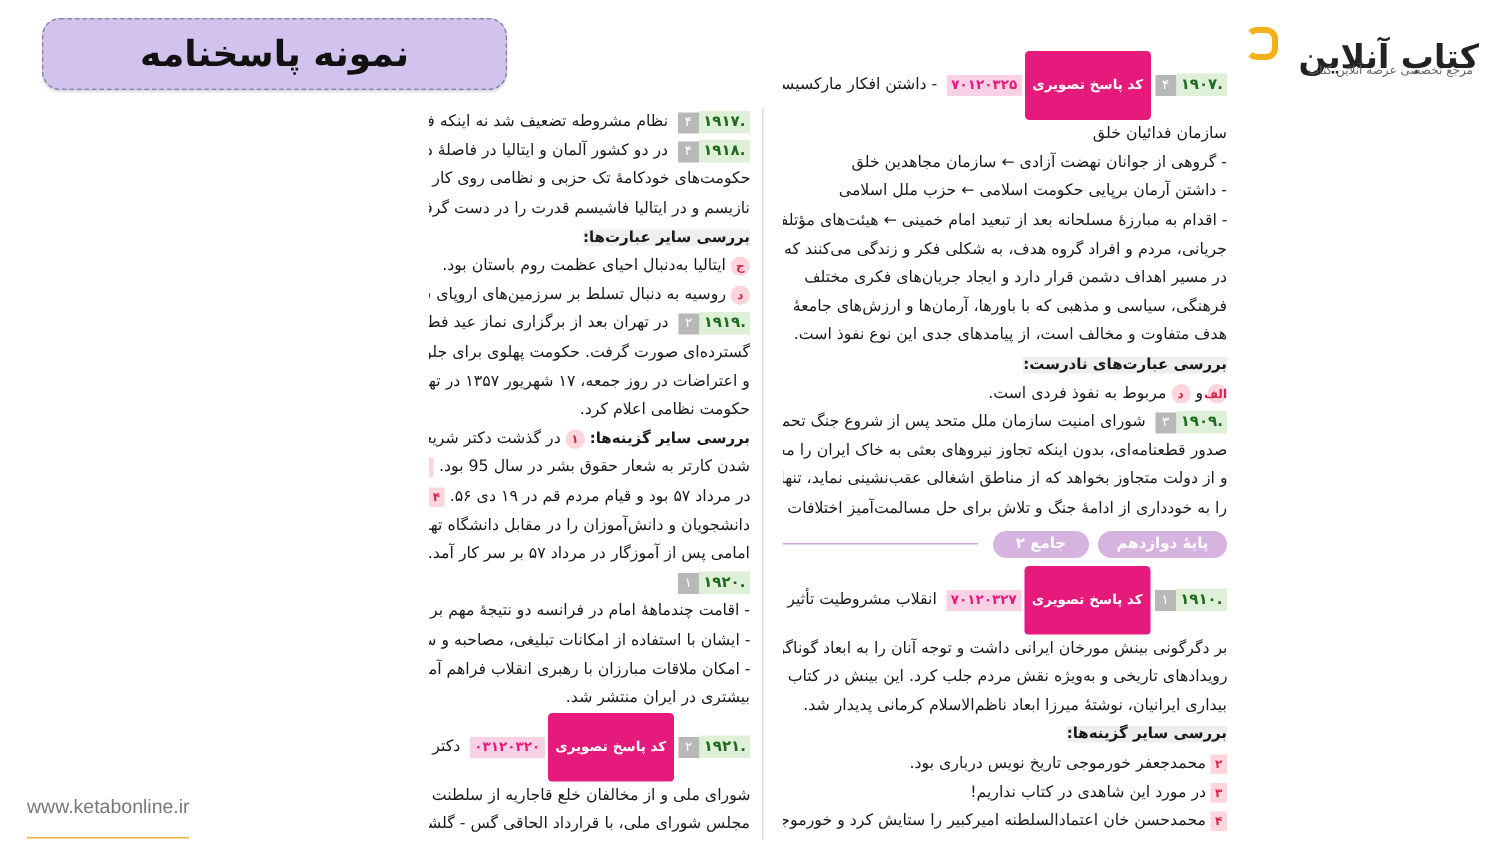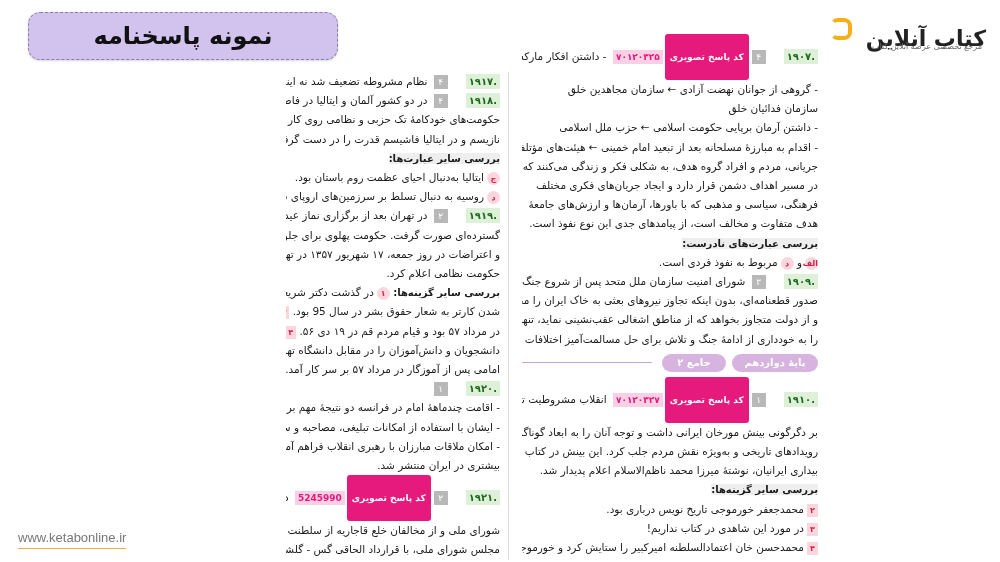--- a/index.html
+++ b/index.html
@@ -19,31 +19,31 @@
   }
   .logo .mark {
     position:absolute; right:134px; top:4px; width:22px; height:22px;
     border:4px solid #f5b019; border-radius:8px; box-sizing:border-box;
     border-left-color:transparent;
   }
   .logo .name { position:absolute; right:0; top:12px; font-size:22px; font-weight:bold; color:#222; }
   .logo .tag { position:absolute; right:4px; top:28px; font-size:8px; color:#666; }
   .footer-url {
     position:absolute; left:18px; top:530px; font-size:13px; color:#777;
-    font-family:"Liberation Sans", sans-serif; border-bottom:1px solid #f0b040; padding-bottom:3px;
+    font-family:"Liberation Sans", sans-serif; border-bottom:1px solid #f0b040; padding-bottom:13px;
   }
   .col {
     position:absolute; direction:rtl; font-size:10.5px; line-height:19.2px; text-align:justify;
   }
   .col-right { left:522px; top:34px; width:296px; }
   .col-left { left:286px; top:72px; width:214px; padding-right:8px; border-right:1px solid #dcdcdc; }
   .line { white-space:nowrap; overflow:hidden; }
   .qnum {
     display:inline-block; background:#dff0d8; color:#1e6b1e; font-weight:bold;
-    padding:0 3px; font-size:10px; line-height:15px; margin-left:18px;
+    padding:0 3px; font-size:10px; line-height:15px; margin-left:0;
   }
   .ans {
     display:inline-block; background:#b8b8b8; color:#fff; font-size:9px;
     width:14px; text-align:center; line-height:14px; margin-left:3px;
   }
   .code-label {
     display:inline-block; background:#e6197d; color:#fff; font-size:9px; font-weight:bold;
     padding:16px 5px; line-height:14px; border-radius:3px; margin-left:2px;
   }
   .code-value {
@@ -78,22 +78,22 @@
   <div class="mark"></div>
   <div class="name">کتاب آنلاین</div>
   <div class="tag">مرجع تخصصی عرضه آنلاین کتاب</div>
 </div>
 
 <div class="col col-right">
   <div class="line">
     <span class="qnum">.۱۹۰۷</span><span class="ans">۴</span><span class="code-label">کد پاسخ تصویری</span><span class="code-value">۷۰۱۲۰۳۲۵</span>
     <span>- داشتن افکار مارکسیستی ←</span>
   </div>
+  <div class="line">سازمان فدائیان خلق</div>
   <div class="line">- گروهی از جوانان نهضت آزادی ← سازمان مجاهدین خلق</div>
-  <div class="line">سازمان فدائیان خلق</div>
   <div class="line">- داشتن آرمان برپایی حکومت اسلامی ← حزب ملل اسلامی</div>
   <div class="line">- اقدام به مبارزهٔ مسلحانه بعد از تبعید امام خمینی ← هیئت‌های مؤتلفهٔ اسلامی</div>
 
   <div class="line">جریانی، مردم و افراد گروه هدف، به شکلی فکر و زندگی می‌کنند که</div>
   <div class="line">در مسیر اهداف دشمن قرار دارد و ایجاد جریان‌های فکری مختلف</div>
   <div class="line">فرهنگی، سیاسی و مذهبی که با باورها، آرمان‌ها و ارزش‌های جامعهٔ</div>
   <div class="line">هدف متفاوت و مخالف است، از پیامدهای جدی این نوع نفوذ است.</div>
   <div class="line heading"><span>بررسی عبارت‌های نادرست:</span></div>
   <div class="line">
     <span class="opt">الف</span><span>و</span> <span class="opt">د</span><span>مربوط به نفوذ فردی است.</span>
@@ -112,21 +112,21 @@
     <div class="pill" style="right:0; width:86px;">پایهٔ دوازدهم</div>
     <div class="pill" style="right:92px; width:64px;">جامع ۲</div>
   </div>
 
   <div class="line">
     <span class="qnum">.۱۹۱۰</span><span class="ans">۱</span><span class="code-label">کد پاسخ تصویری</span><span class="code-value">۷۰۱۲۰۳۲۷</span>
     <span>انقلاب مشروطیت تأثیر عمیقی</span>
   </div>
   <div class="line">بر دگرگونی بینش مورخان ایرانی داشت و توجه آنان را به ابعاد گوناگون</div>
   <div class="line">رویدادهای تاریخی و به‌ویژه نقش مردم جلب کرد. این بینش در کتاب تاریخ</div>
-  <div class="line">بیداری ایرانیان، نوشتهٔ میرزا محمد ناظم‌الاسلام اعلام پدیدار شد.</div>
+  <div class="line">بیداری ایرانیان، نوشتهٔ میرزا ابعاد ناظم‌الاسلام کرمانی پدیدار شد.</div>
   <div class="line heading"><span>بررسی سایر گزینه‌ها:</span></div>
   <div class="line"><span class="optsq">۲</span><span>محمدجعفر خورموجی تاریخ نویس درباری بود.</span></div>
   <div class="line"><span class="optsq">۳</span><span>در مورد این شاهدی در کتاب نداریم!</span></div>
   <div class="line"><span class="optsq">۴</span><span>محمدحسن خان اعتمادالسلطنه امیرکبیر را ستایش کرد و خورموجی</span></div>
 </div>
 
 <div class="col col-left">
   <div class="line">
     <span class="qnum">.۱۹۱۷</span><span class="ans">۴</span>
     <span>نظام مشروطه تضعیف شد نه اینکه فروپاشید.</span>
@@ -165,20 +165,20 @@
 
   <div class="line">
     <span class="qnum">.۱۹۲۰</span><span class="ans">۱</span>
   </div>
   <div class="line">- اقامت چندماههٔ امام در فرانسه دو نتیجهٔ مهم برای انقلاب داشت:</div>
   <div class="line">- ایشان با استفاده از امکانات تبلیغی، مصاحبه و سخنرانی جنایات حکومت</div>
   <div class="line">- امکان ملاقات مبارزان با رهبری انقلاب فراهم آمد و پیام‌های امام با شتاب</div>
   <div class="line">بیشتری در ایران منتشر شد.</div>
 
   <div class="line">
-    <span class="qnum">.۱۹۲۱</span><span class="ans">۲</span><span class="code-label">کد پاسخ تصویری</span><span class="code-value">5245990</span>
+    <span class="qnum">.۱۹۲۱</span><span class="ans">۲</span><span class="code-label">کد پاسخ تصویری</span><span class="code-value">۰۳۱۲۰۳۲۰</span>
     <span>دکتر مصدق نمایندهٔ مجلس</span>
   </div>
   <div class="line">شورای ملی و از مخالفان خلع قاجاریه از سلطنت بود و در دورهٔ شانزدهم</div>
   <div class="line">مجلس شورای ملی، با قرارداد الحاقی گس - گلشاییان مخالفت کرد.</div>
 </div>
 
 <div class="footer-url">www.ketabonline.ir</div>
 
 </body></html>

